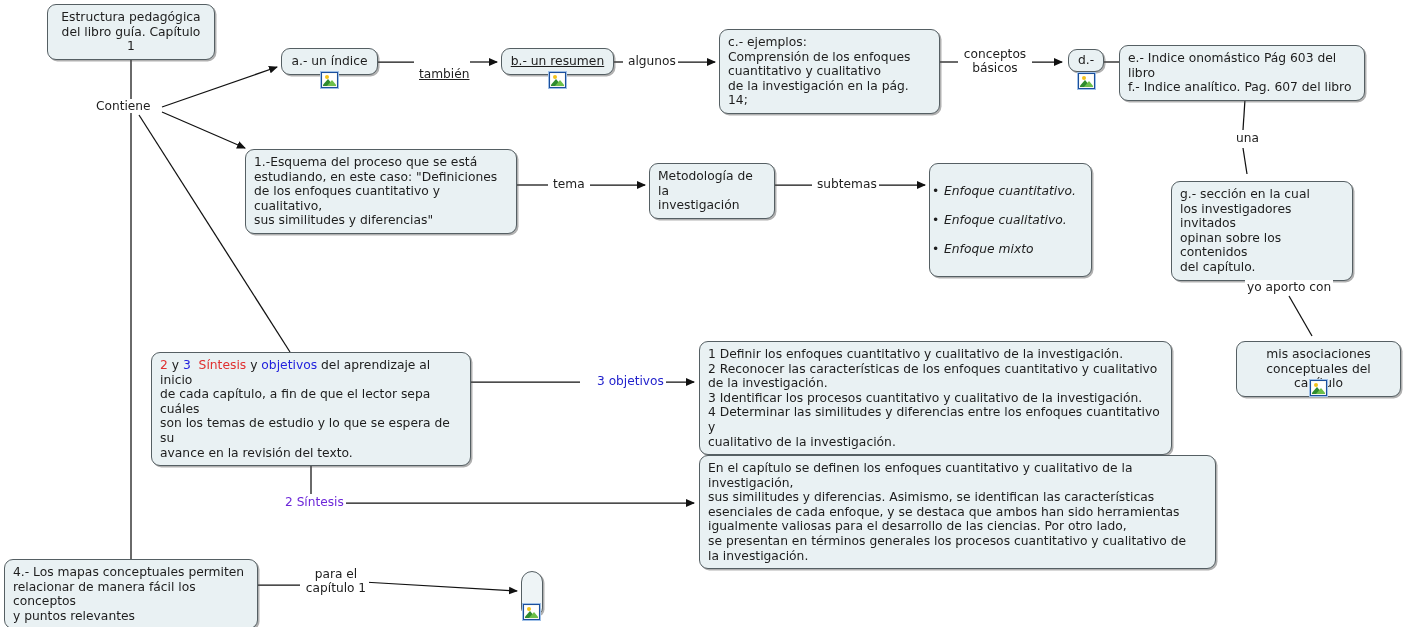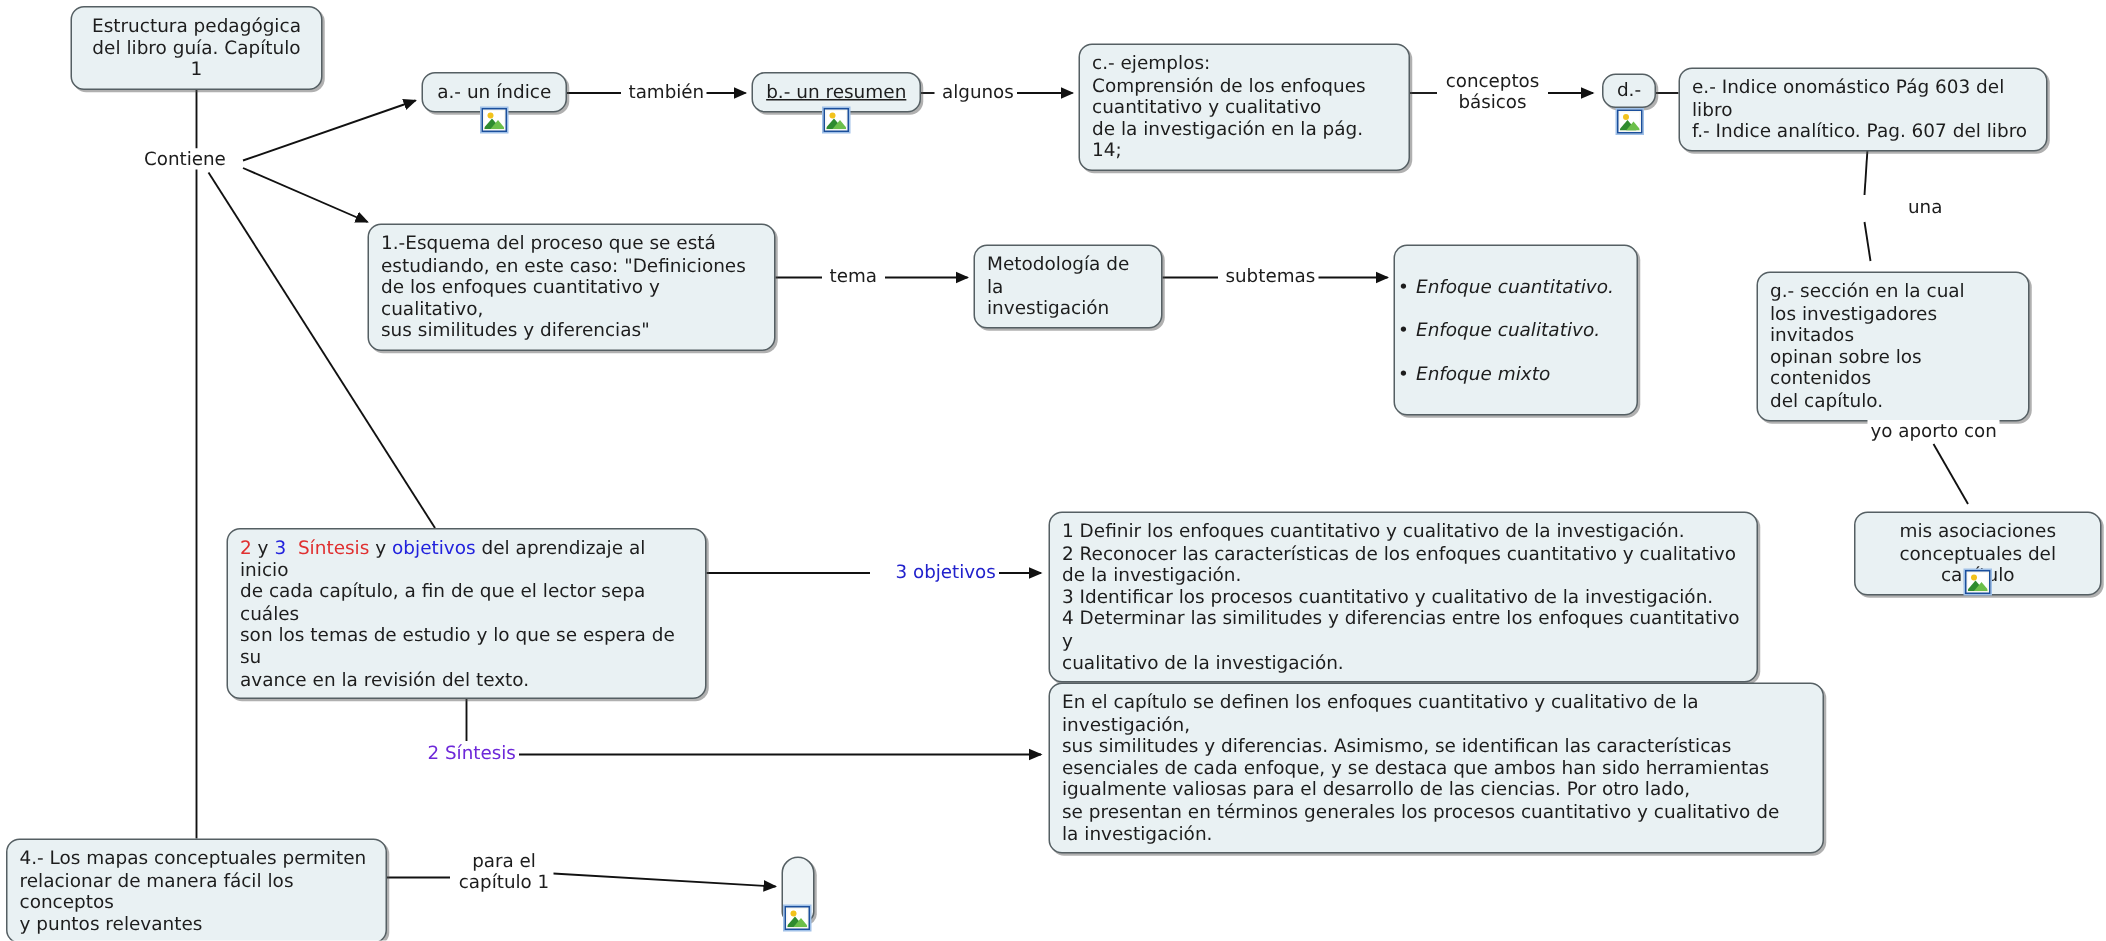--- a/index.html
+++ b/index.html
@@ -234,26 +234,26 @@
   <div class="node blank" style="left:521px;top:571px;width:22px;height:44px;"></div>
   <div class="picicon" style="left:523px;top:604px;">
     <div class="sky">
       <div class="sun"></div>
         <div class="hill"></div>
         <div class="hill2"></div>
     </div>
   </div>
 
   <div class="elabel" style="left:94px;top:99px;">Contiene</div>
-  <div class="elabel" style="left:417px;top:54px;">también</div>
+  <div class="elabel" style="left:417px;top:67px;text-decoration:underline;">también</div>
   <div class="elabel" style="left:626px;top:54px;">algunos</div>
   <div class="elabel" style="left:958px;top:47px;width:70px;">conceptos
 básicos</div>
   <div class="elabel" style="left:551px;top:177px;">tema</div>
   <div class="elabel" style="left:815px;top:177px;">subtemas</div>
-  <div class="elabel" style="left:1234px;top:131px;margin-left:36px;">una</div>
+  <div class="elabel" style="left:1234px;top:131px;">una</div>
   <div class="elabel" style="left:1245px;top:280px;text-align:center;">yo aporto con</div>
   <div class="elabel blue" style="left:583px;top:374px;margin-left:12px;">3 objetivos</div>
   <div class="elabel red" style="left:283px;top:495px;">2 Síntesis</div>
   <div class="elabel" style="left:303px;top:567px;width:62px;">para el
 capítulo 1</div>
 
 </div>
 
 </body></html>

